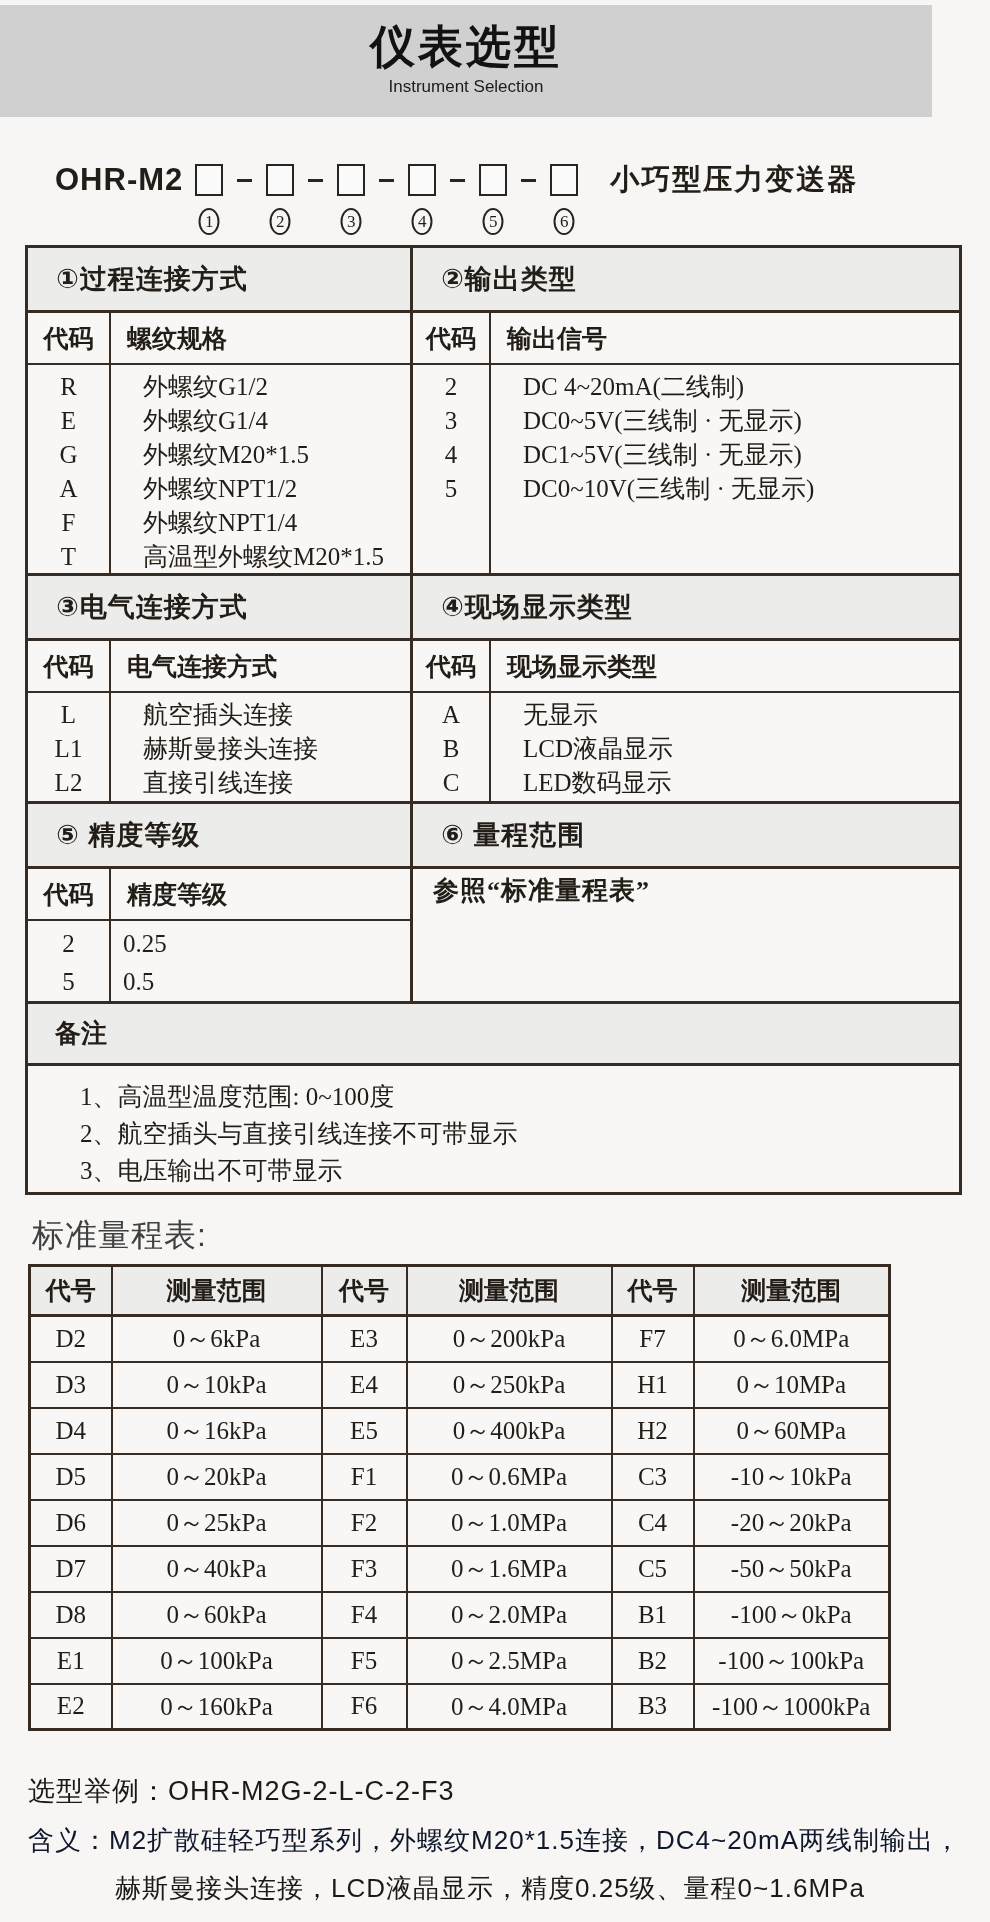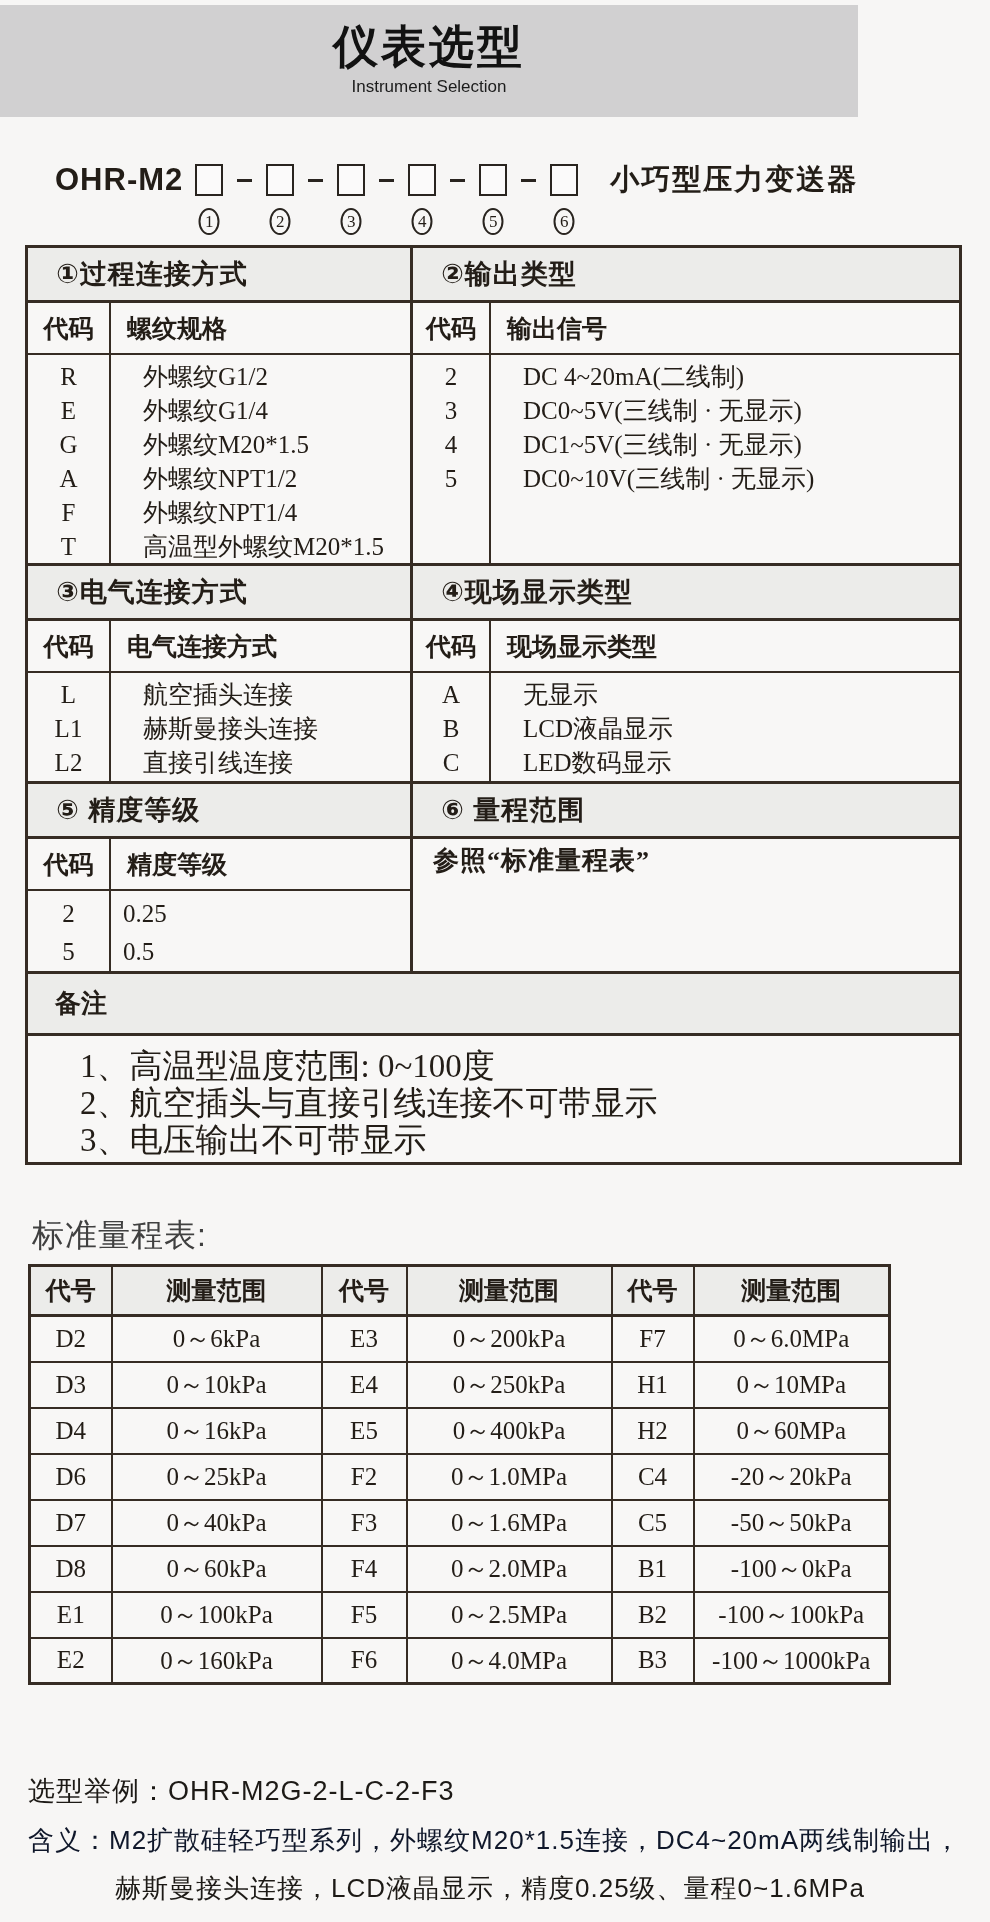--- a/index.html
+++ b/index.html
@@ -13,41 +13,41 @@
   *{box-sizing:border-box;margin:0;padding:0;}
   html,body{width:990px;height:1922px;}
   body{
     position:relative;
     background:#f7f6f5;
     font-family:var(--sans);
     color:var(--ink);
     overflow:hidden;
   }
   
-  .banner{position:absolute;left:0;top:5px;width:858px;height:112px;background:#d1d0d1;text-align:center;}
+  .banner{position:absolute;left:0;top:5px;width:932px;height:112px;background:#d1d0d1;text-align:center;}
   .banner-title{padding-top:12px;font-size:45px;font-weight:bold;letter-spacing:3px;color:#121212;}
   .banner-subtitle{font-size:17px;color:#1c1c1c;margin-top:0px;}
 
   
   .model-row{position:absolute;left:55px;top:163px;display:flex;align-items:center;height:34px;}
   .model-prefix{font-size:31px;font-weight:bold;letter-spacing:1px;margin-right:12px;}
   .slots{display:flex;align-items:center;}
   .mbox{position:relative;width:28px;height:32px;border:2px solid #29241f;background:#fbfafa;display:inline-block;}
   .dash{width:15px;height:3px;background:#29241f;margin:0 14px;display:inline-block;}
   .circ{
     position:absolute;top:42px;left:50%;transform:translateX(-50%);
     width:21px;height:27px;border:2px solid #29241f;border-radius:50%;
     font-family:var(--serif);font-size:17px;line-height:23px;text-align:center;display:block;
   }
   .model-suffix{font-size:29px;font-weight:bold;letter-spacing:2px;margin-left:32px;}
 
   
   .big-table{position:absolute;left:25px;top:245px;width:937px;border:3px solid var(--bd);background:var(--cellbg);}
   .sec-head{display:grid;grid-template-columns:385px 1fr;background:var(--graybg);border-bottom:3px solid var(--bd);}
-  .sec-head>div{height:52px;display:flex;align-items:center;padding-left:28px;font-size:27px;font-weight:bold;letter-spacing:1px;}
+  .sec-head>div{height:62px;display:flex;align-items:center;padding-left:28px;font-size:27px;font-weight:bold;letter-spacing:1px;}
   .b2r{border-right:2px solid var(--bd);}
   .b3r{border-right:3px solid var(--bd);}
   .sub-head{display:grid;grid-template-columns:83px 302px 78px 1fr;border-bottom:2px solid var(--bd);}
   .sub-head>div{height:50px;display:flex;align-items:center;font-family:var(--serif);font-size:25px;font-weight:bold;}
   .col-code{justify-content:center;}
   .col-val{padding-left:16px;}
   .sec-body{display:grid;grid-template-columns:83px 302px 78px 1fr;border-bottom:3px solid var(--bd);}
   .sec-body>div{padding-top:5px;font-family:var(--serif);font-size:25px;}
   .sec-body .codes>div{line-height:34px;text-align:center;}
   .sec-body .vals>div{line-height:34px;padding-left:32px;white-space:nowrap;}
@@ -60,21 +60,21 @@
   .sub-head5{display:grid;grid-template-columns:83px 1fr;border-bottom:2px solid var(--bd);}
   .sub-head5>div{height:50px;display:flex;align-items:center;font-family:var(--serif);font-size:25px;font-weight:bold;}
   .body5{display:grid;grid-template-columns:83px 1fr;}
   .body5>div{padding-top:4px;font-family:var(--serif);font-size:25px;}
   .body5 .codes>div{line-height:38px;text-align:center;}
   .body5 .vals>div{line-height:38px;padding-left:12px;}
   .right56{padding:4px 0 0 20px;font-family:var(--serif);font-size:26px;font-weight:bold;letter-spacing:1px;}
 
   .remark-head{height:62px;background:var(--graybg);border-bottom:3px solid var(--bd);display:flex;align-items:center;padding-left:27px;font-size:26px;font-weight:bold;}
   .remark-body{height:126px;padding:12px 0 0 52px;}
-  .note-line{font-family:var(--serif);font-size:33px;line-height:37px;}
+  .note-line{font-family:var(--serif);font-size:25px;line-height:37px;}
 
   
   .range-title{position:absolute;left:32px;top:1214px;font-size:32px;letter-spacing:1px;color:#404040;}
   .range-table{position:absolute;left:28px;top:1264px;border-collapse:collapse;border:3px solid var(--bd);background:var(--cellbg);}
   .range-table th,.range-table td{border:2px solid var(--bd);font-family:var(--serif);font-size:25px;text-align:center;color:var(--ink);}
   .range-table th{height:50px;background:var(--graybg);font-weight:bold;border-bottom:3px solid var(--bd);}
   .range-table td{height:46px;font-weight:normal;}
   .w-c1{width:82px;}  .w-v1{width:210px;}
   .w-c2{width:85px;}  .w-v2{width:205px;}
   .w-c3{width:82px;}  .w-v3{width:196px;}
@@ -261,20 +261,28 @@
       </tr>
       <tr>
         <td class="w-c1">D4</td>
         <td class="w-v1">0～16kPa</td>
         <td class="w-c2">E5</td>
         <td class="w-v2">0～400kPa</td>
         <td class="w-c3">H2</td>
         <td class="w-v3">0～60MPa</td>
       </tr>
       <tr>
+        <td class="w-c1">D5</td>
+        <td class="w-v1">0～20kPa</td>
+        <td class="w-c2">F1</td>
+        <td class="w-v2">0～0.6MPa</td>
+        <td class="w-c3">C3</td>
+        <td class="w-v3">-10～10kPa</td>
+      </tr>
+      <tr>
         <td class="w-c1">D6</td>
         <td class="w-v1">0～25kPa</td>
         <td class="w-c2">F2</td>
         <td class="w-v2">0～1.0MPa</td>
         <td class="w-c3">C4</td>
         <td class="w-v3">-20～20kPa</td>
       </tr>
       <tr>
         <td class="w-c1">D7</td>
         <td class="w-v1">0～40kPa</td>

